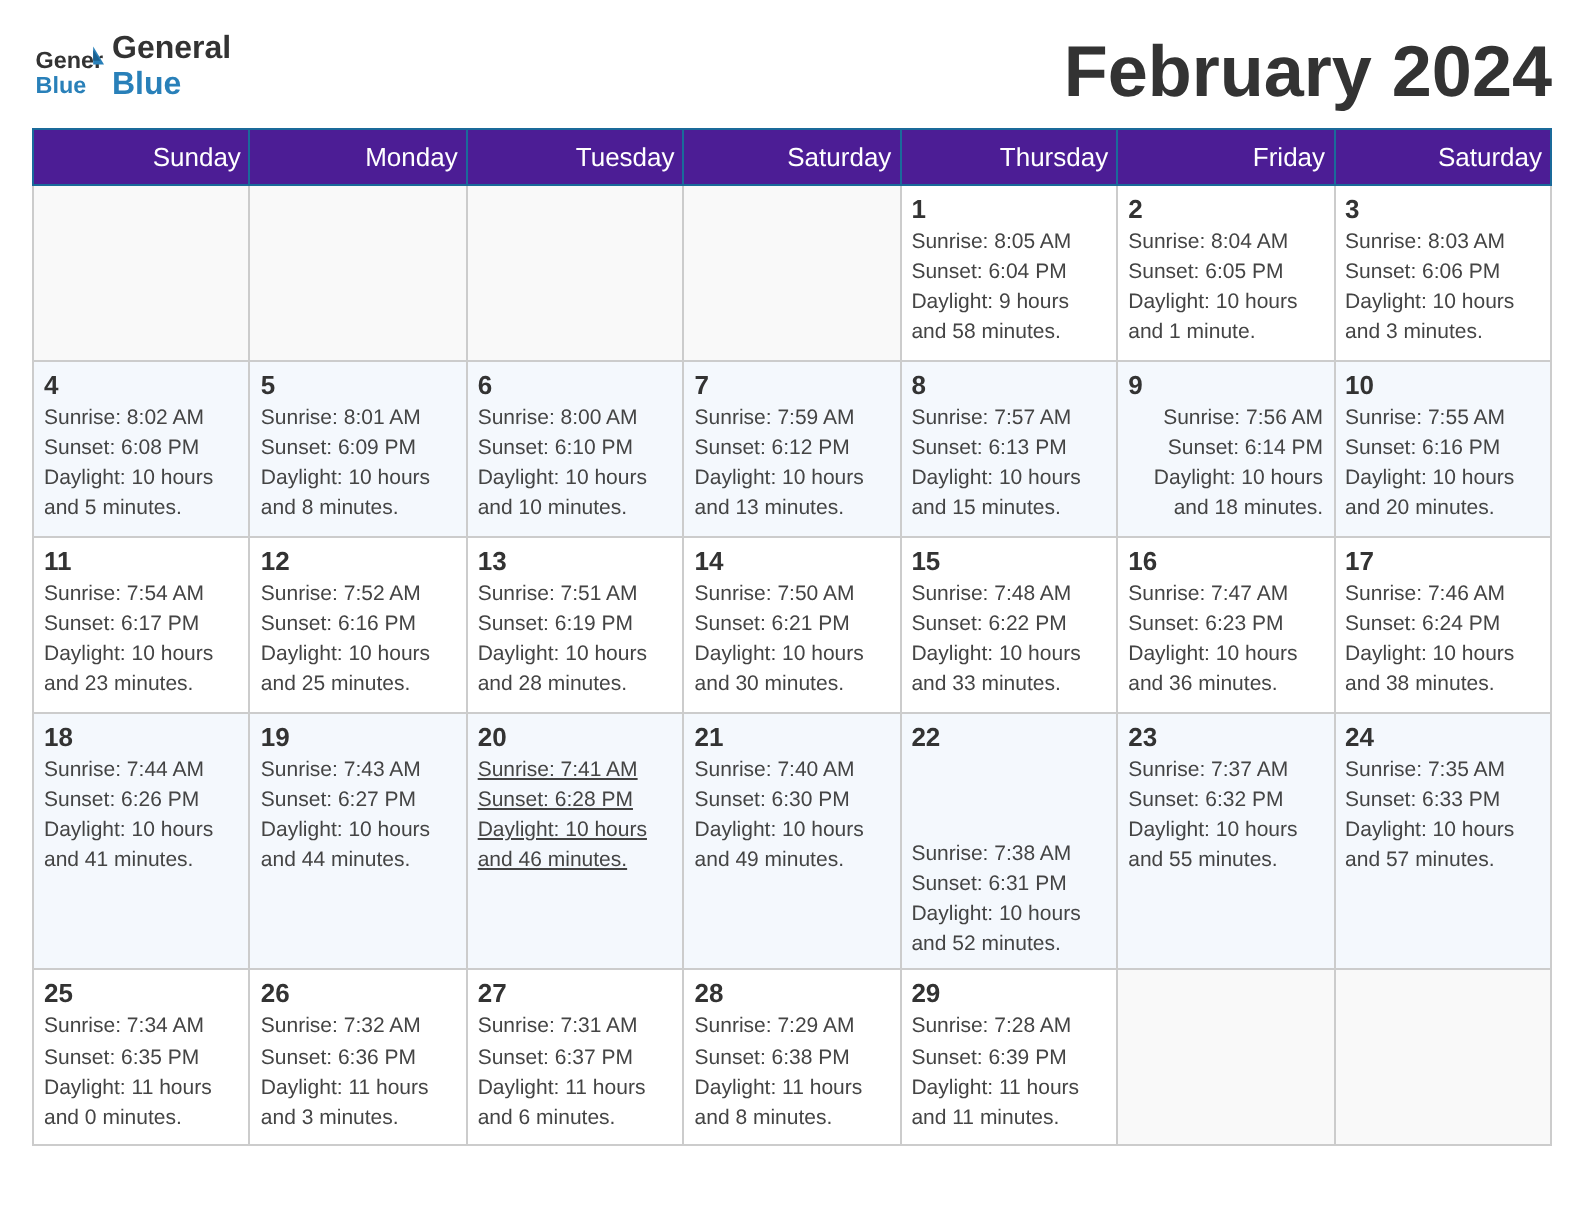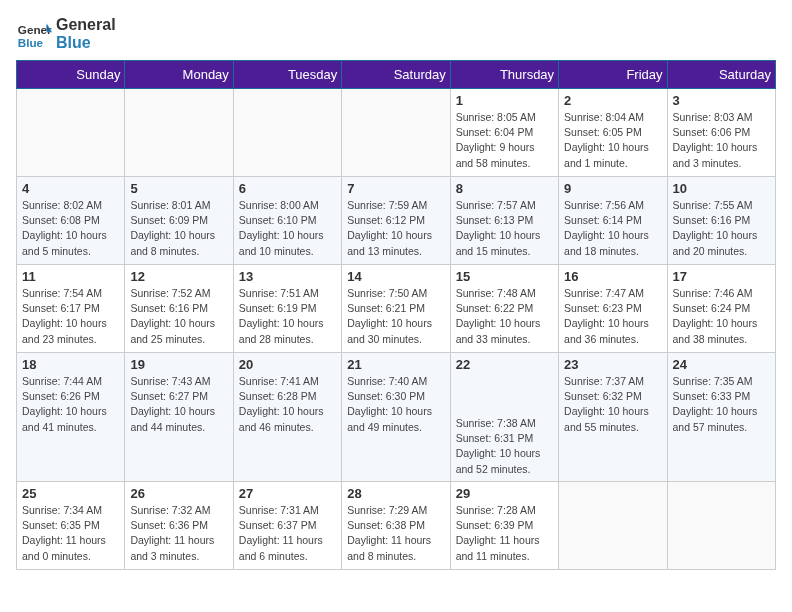--- a/index.html
+++ b/index.html
@@ -97,20 +97,21 @@
       <text x="2" y="34" font-size="13" font-weight="bold" fill="#2980b9">Blue</text>
       <polygon points="34,8 40,18 34,18" fill="#2980b9"></polygon>
       <polygon points="34,10 38,16 34,16" fill="#1a6090"></polygon>
     </svg>
     <div style="display:flex;flex-direction:column;line-height:1.1;">
       <span class="logo-text" style="color:#333;font-size:16px;font-weight:bold;">General</span>
       <span class="logo-text logo-blue" style="color:#2980b9;font-size:16px;font-weight:bold;">Blue</span>
     </div>
   </div>
   <div class="title-block">
+    <div class="month-title">February 2024</div>
   </div>
 </div>
 
 <table>
   <thead>
     <tr>
     <th>Sunday</th>
         <th>Monday</th>
         <th>Tuesday</th>
         <th>Saturday</th>
@@ -178,21 +179,21 @@
         </td>
         <td>
           <span class="day-number">8</span>
           <div class="day-info" style="white-space: pre-line;">Sunrise: 7:57 AM
 Sunset: 6:13 PM
 Daylight: 10 hours
 and 15 minutes.</div>
         </td>
         <td>
           <span class="day-number">9</span>
-          <div class="day-info" style="white-space: pre-line;">Sunrise: 7:56 AM
+          <div class="day-info" style="white-space: pre-line; text-align: right;">Sunrise: 7:56 AM
 Sunset: 6:14 PM
 Daylight: 10 hours
 and 18 minutes.</div>
         </td>
         <td>
           <span class="day-number">10</span>
           <div class="day-info" style="white-space: pre-line;">Sunrise: 7:55 AM
 Sunset: 6:16 PM
 Daylight: 10 hours
 and 20 minutes.</div>
@@ -259,21 +260,21 @@
         </td>
         <td>
           <span class="day-number">19</span>
           <div class="day-info" style="white-space: pre-line;">Sunrise: 7:43 AM
 Sunset: 6:27 PM
 Daylight: 10 hours
 and 44 minutes.</div>
         </td>
         <td>
           <span class="day-number">20</span>
-          <div class="day-info" style="white-space: pre-line;">Sunrise: 7:41 AM
+          <div class="day-info" style="white-space: pre-line; text-decoration: underline;">Sunrise: 7:41 AM
 Sunset: 6:28 PM
 Daylight: 10 hours
 and 46 minutes.</div>
         </td>
         <td>
           <span class="day-number">21</span>
           <div class="day-info" style="white-space: pre-line;">Sunrise: 7:40 AM
 Sunset: 6:30 PM
 Daylight: 10 hours
 and 49 minutes.</div>

